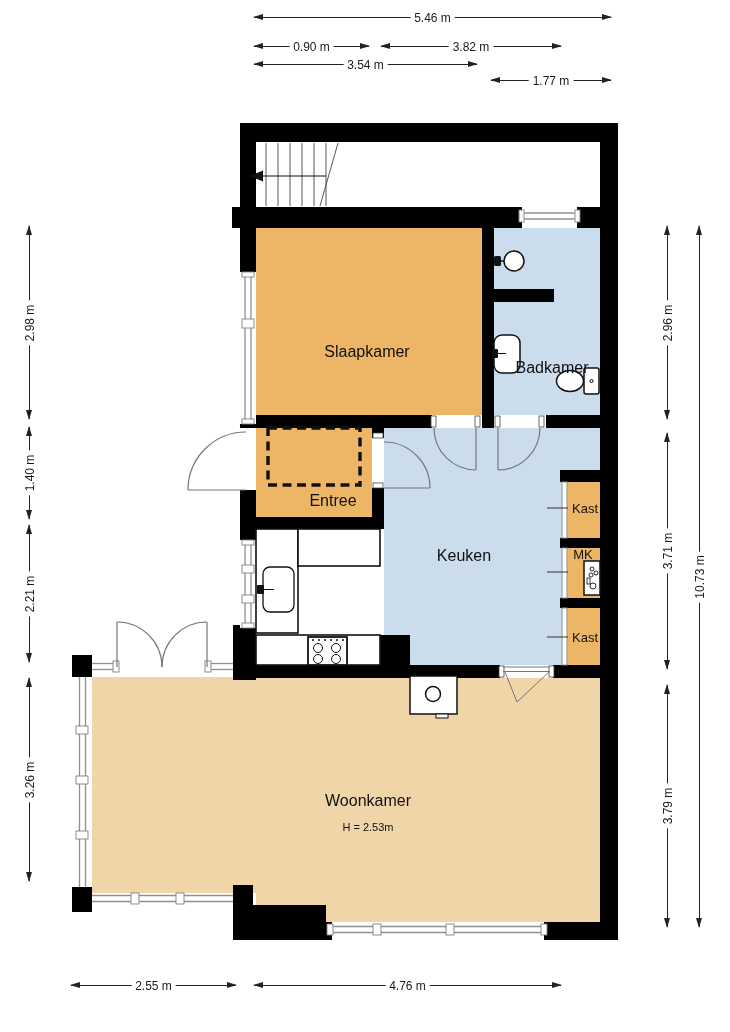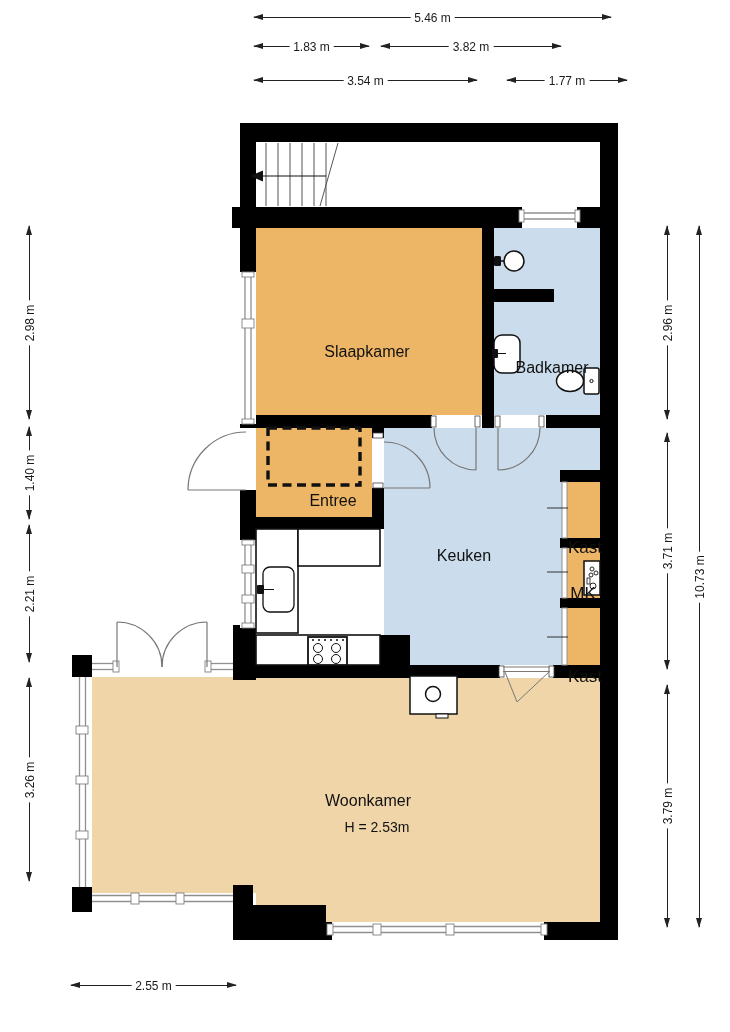--- a/index.html
+++ b/index.html
@@ -1,22 +1,22 @@
 <!DOCTYPE html>
 <html><head>
 <meta charset="utf-8">
 <style>
   html,body{margin:0;padding:0;background:#fff;}
   #plan{position:relative;width:730px;height:1032px;background:#fff;
         font-family:"Liberation Sans",sans-serif;color:#1a1a1a;overflow:hidden;}
   #plan svg{position:absolute;left:0;top:0;}
   .roomlabel{position:absolute;transform:translate(-50%,-50%);font-size:16px;
              white-space:nowrap;color:#111;}
-  .roomlabel.small{font-size:17px;margin-top:40px;}
-  .roomlabel.note{font-size:14px;margin-left:9px;}
+  .roomlabel.small{font-size:13px;}
+  .roomlabel.note{font-size:11px;}
   
   .dim{position:absolute;}
   .dim .line{position:absolute;background:#222;}
   .dim.h{height:12px;}
   .dim.h .line{left:1px;right:1px;top:5px;height:1px;}
   .dim.v{width:12px;}
   .dim.v .line{top:1px;bottom:1px;left:5px;width:1px;}
   .ah{position:absolute;width:0;height:0;border-style:solid;}
   .dim.h .ah-l{left:0;top:2px;border-width:3.5px 10px 3.5px 0;border-color:transparent #222 transparent transparent;}
   .dim.h .ah-r{right:0;top:2px;border-width:3.5px 0 3.5px 10px;border-color:transparent transparent transparent #222;}
@@ -286,35 +286,35 @@
   <div class="dim h" style="left:253px;top:12px;width:359px">
     <span class="line"></span>
       <span class="ah ah-l"></span>
       <span class="ah ah-r"></span>
     <span class="dlabel">5.46 m</span>
   </div>
   <div class="dim h" style="left:253px;top:41px;width:117px">
     <span class="line"></span>
       <span class="ah ah-l"></span>
       <span class="ah ah-r"></span>
-    <span class="dlabel">1.83 m</span>
+    <span class="dlabel">0.90 m</span>
   </div>
   <div class="dim h" style="left:380px;top:41px;width:182px">
     <span class="line"></span>
       <span class="ah ah-l"></span>
       <span class="ah ah-r"></span>
     <span class="dlabel">3.82 m</span>
   </div>
-  <div class="dim h" style="left:253px;top:75px;width:225px">
+  <div class="dim h" style="left:253px;top:59px;width:225px">
     <span class="line"></span>
       <span class="ah ah-l"></span>
       <span class="ah ah-r"></span>
     <span class="dlabel">3.54 m</span>
   </div>
-  <div class="dim h" style="left:506px;top:75px;width:122px">
+  <div class="dim h" style="left:490px;top:75px;width:122px">
     <span class="line"></span>
       <span class="ah ah-l"></span>
       <span class="ah ah-r"></span>
     <span class="dlabel">1.77 m</span>
   </div>
 
   <div class="dim v" style="left:24px;top:225px;height:195px">
     <span class="line"></span>
       <span class="ah ah-t"></span>
       <span class="ah ah-b"></span>
@@ -363,14 +363,20 @@
       <span class="ah ah-b"></span>
     <span class="dlabel">10.73 m</span>
   </div>
 
   <div class="dim h" style="left:70px;top:980px;width:167px">
     <span class="line"></span>
       <span class="ah ah-l"></span>
       <span class="ah ah-r"></span>
     <span class="dlabel">2.55 m</span>
   </div>
+  <div class="dim h" style="left:253px;top:980px;width:309px">
+    <span class="line"></span>
+      <span class="ah ah-l"></span>
+      <span class="ah ah-r"></span>
+    <span class="dlabel">4.76 m</span>
+  </div>
 
 </div>
 
 </body></html>

